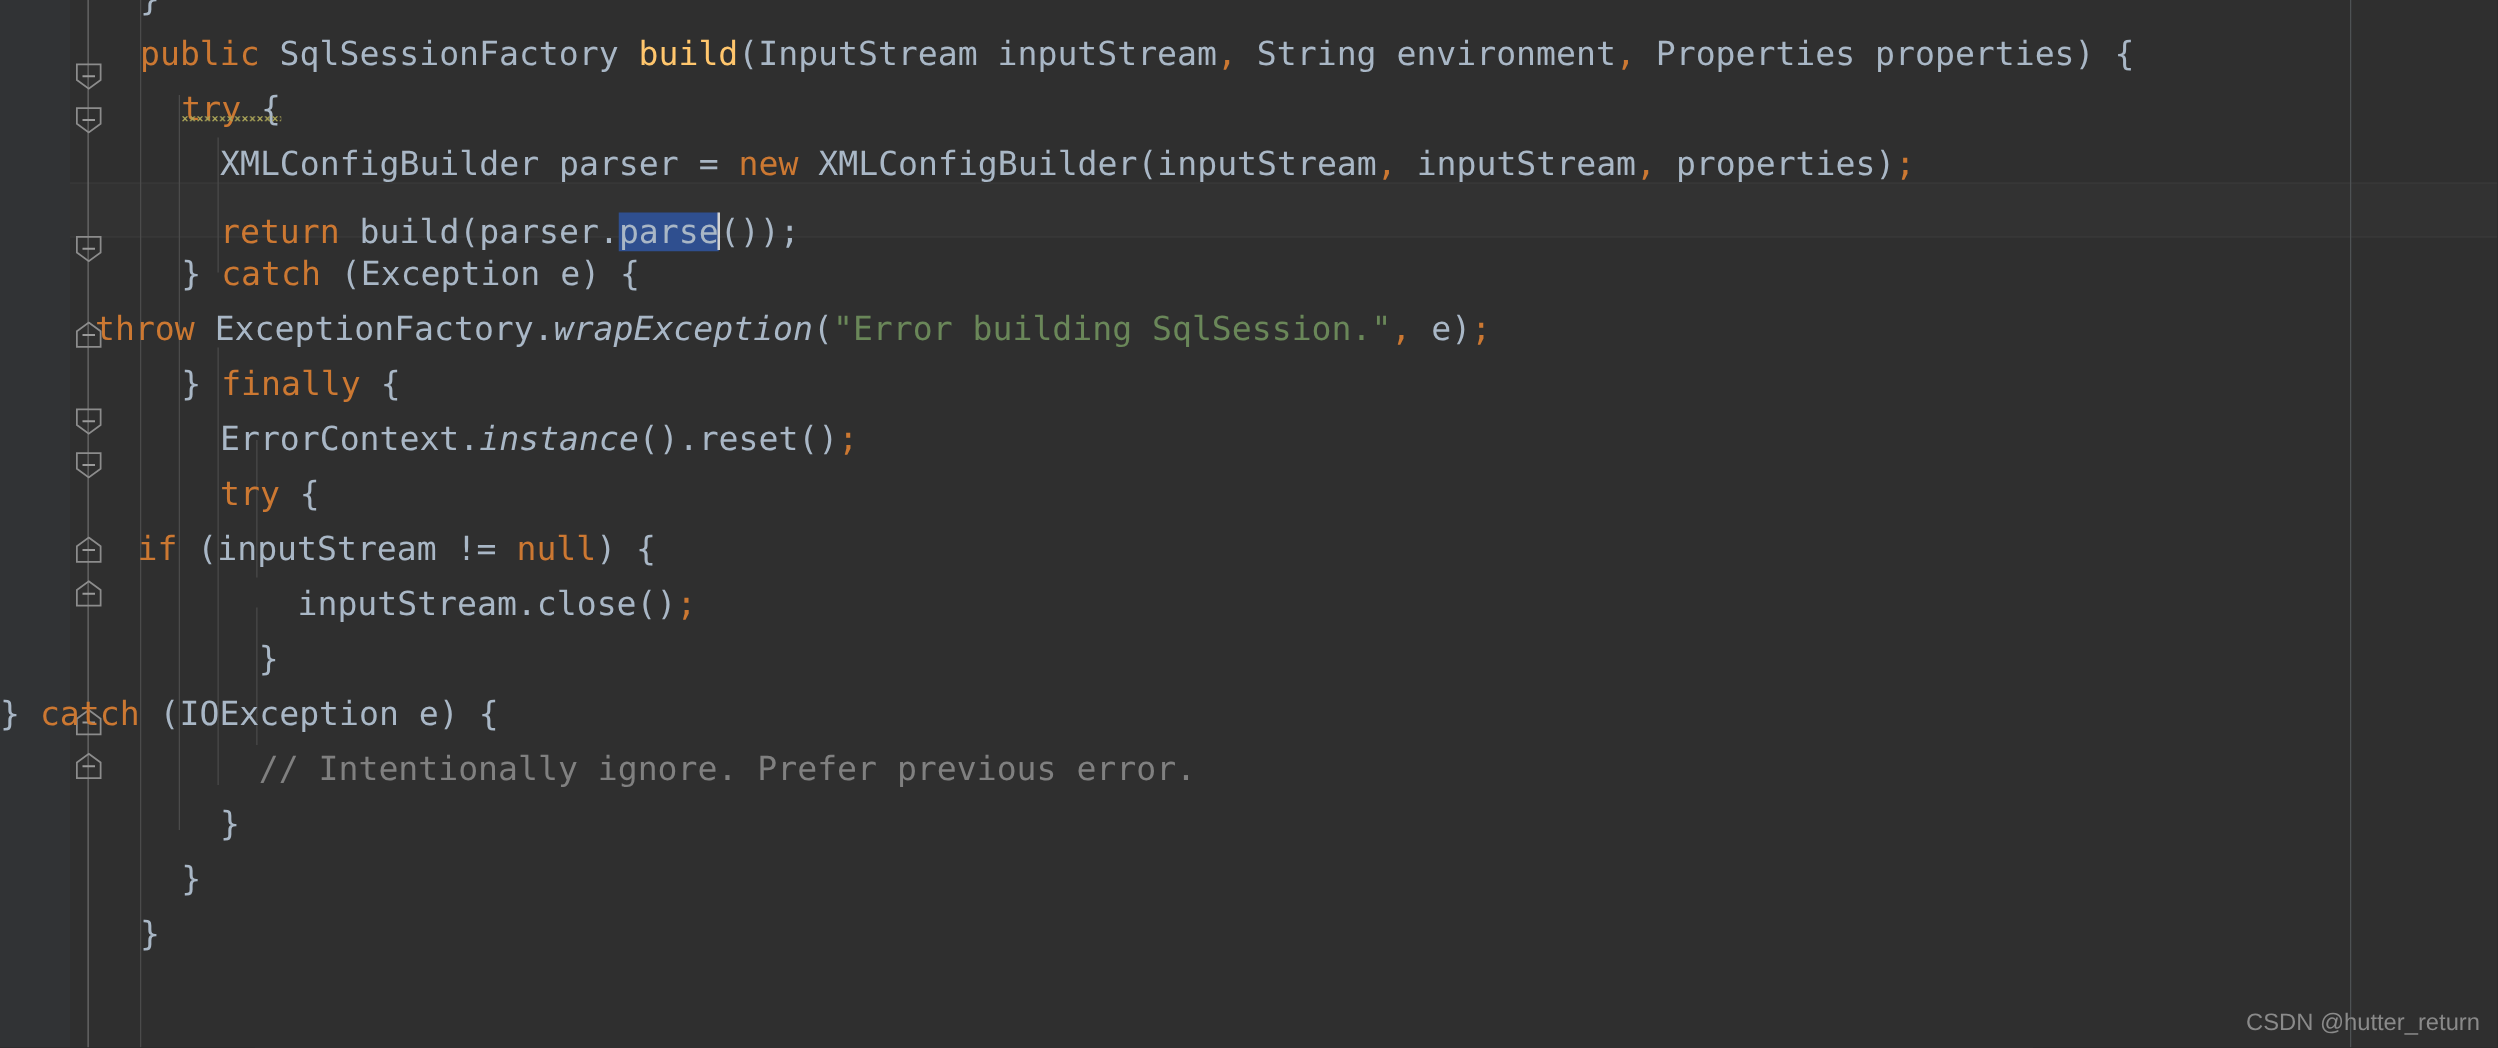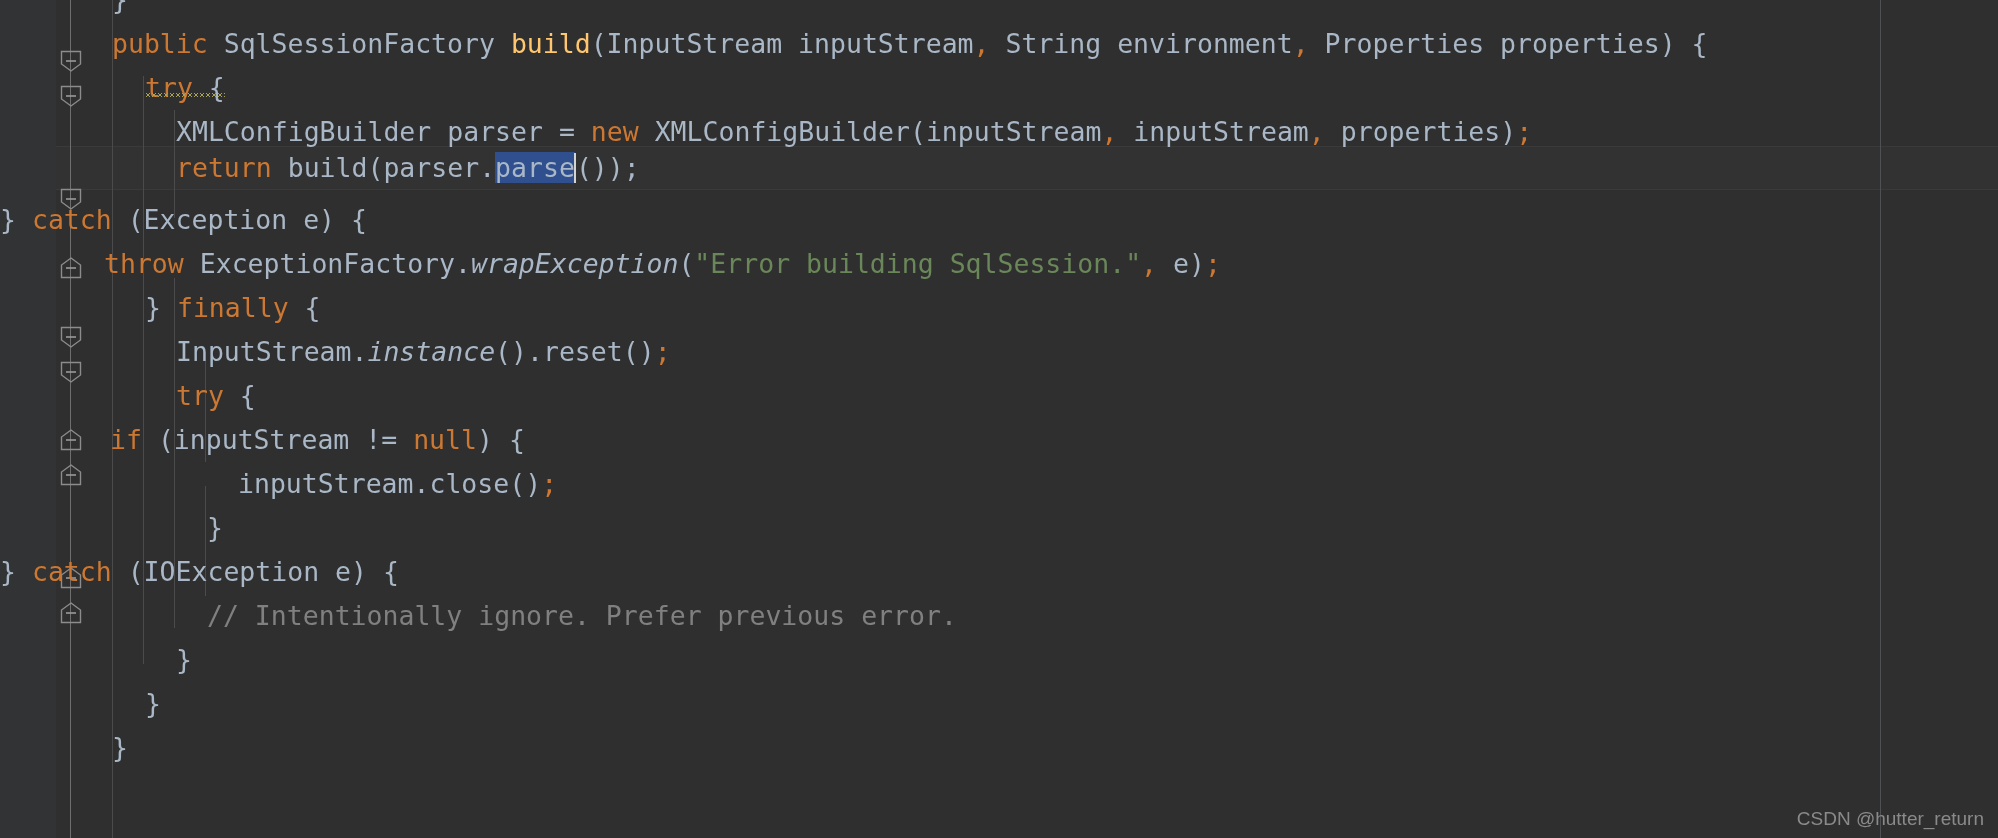--- a/index.html
+++ b/index.html
@@ -229,25 +229,25 @@
           <line x1="6" y1="11" x2="16" y2="11" stroke="#9a9a9a" stroke-width="1.6"></line>
         </svg>
       </div>
     </div>
 
   <div id="code">
       <div class="line" style="top: -22px; padding-left: 112px;"><span class="plain">}</span></div>
       <div class="line" style="top: 22px; padding-left: 112px;"><span class="kw">public</span><span class="plain"> SqlSessionFactory </span><span class="meth">build</span><span class="plain">(InputStream inputStream</span><span class="punct">,</span><span class="plain"> String environment</span><span class="punct">,</span><span class="plain"> Properties properties) {</span></div>
       <div class="line" style="top: 66px; padding-left: 145px;"><span class="squiggle"><span class="kw">try</span><span class="plain"> {</span></span></div>
       <div class="line" style="top: 110px; padding-left: 176px;"><span class="plain">XMLConfigBuilder parser = </span><span class="kw">new</span><span class="plain"> XMLConfigBuilder(inputStream</span><span class="punct">,</span><span class="plain"> inputStream</span><span class="punct">,</span><span class="plain"> properties)</span><span class="punct">;</span></div>
-      <div class="line" style="top: 146px; padding-left: 176px;"><span class="kw">return</span><span class="plain"> build(parser.</span><span class="sel">parse</span><span class="caret"></span><span class="plain">()</span><span class="plain">);</span></div>
-      <div class="line" style="top: 198px; "><span class="plain">} </span><span class="kw">catch</span><span class="plain"> (Exception e) {</span></div>
-      <div class="line" style="top: 242px; padding-left: 104px;"><span class="kw">throw</span><span class="plain"> ExceptionFactory.</span><span class="plain ital">wrapException</span><span class="plain">(</span><span class="str">"Error building SqlSession."</span><span class="punct">,</span><span class="plain"> e)</span><span class="punct">;</span></div>
+      <div class="line" style="top: 164px; padding-left: 176px;"><span class="kw">return</span><span class="plain"> build(parser.</span><span class="sel">parse</span><span class="caret"></span><span class="plain">()</span><span class="plain">);</span></div>
+      <div class="line" style="top: 198px; padding-left: 145px;"><span class="plain">} </span><span class="kw">catch</span><span class="plain"> (Exception e) {</span></div>
+      <div class="line" style="top: 242px; padding-left: 76px;"><span class="kw">throw</span><span class="plain"> ExceptionFactory.</span><span class="plain ital">wrapException</span><span class="plain">(</span><span class="str">"Error building SqlSession."</span><span class="punct">,</span><span class="plain"> e)</span><span class="punct">;</span></div>
       <div class="line" style="top: 286px; padding-left: 145px;"><span class="plain">} </span><span class="kw">finally</span><span class="plain"> {</span></div>
-      <div class="line" style="top: 330px; padding-left: 176px;"><span class="plain">InputStream.</span><span class="plain ital">instance</span><span class="plain">().reset()</span><span class="punct">;</span></div>
+      <div class="line" style="top: 330px; padding-left: 176px;"><span class="plain">ErrorContext.</span><span class="plain ital">instance</span><span class="plain">().reset()</span><span class="punct">;</span></div>
       <div class="line" style="top: 374px; padding-left: 176px;"><span class="kw">try</span><span class="plain"> {</span></div>
       <div class="line" style="top: 418px; padding-left: 110px;"><span class="kw">if</span><span class="plain"> (inputStream != </span><span class="kw">null</span><span class="plain">) {</span></div>
       <div class="line" style="top: 462px; padding-left: 238px;"><span class="plain">inputStream.close()</span><span class="punct">;</span></div>
       <div class="line" style="top: 506px; padding-left: 207px;"><span class="plain">}</span></div>
       <div class="line" style="top: 550px; "><span class="plain">} </span><span class="kw">catch</span><span class="plain"> (IOException e) {</span></div>
       <div class="line" style="top: 594px; padding-left: 207px;"><span class="cmt">// Intentionally ignore. Prefer previous error.</span></div>
       <div class="line" style="top: 638px; padding-left: 176px;"><span class="plain">}</span></div>
       <div class="line" style="top: 682px; padding-left: 145px;"><span class="plain">}</span></div>
       <div class="line" style="top: 726px; padding-left: 112px;"><span class="plain">}</span></div>
     </div>

